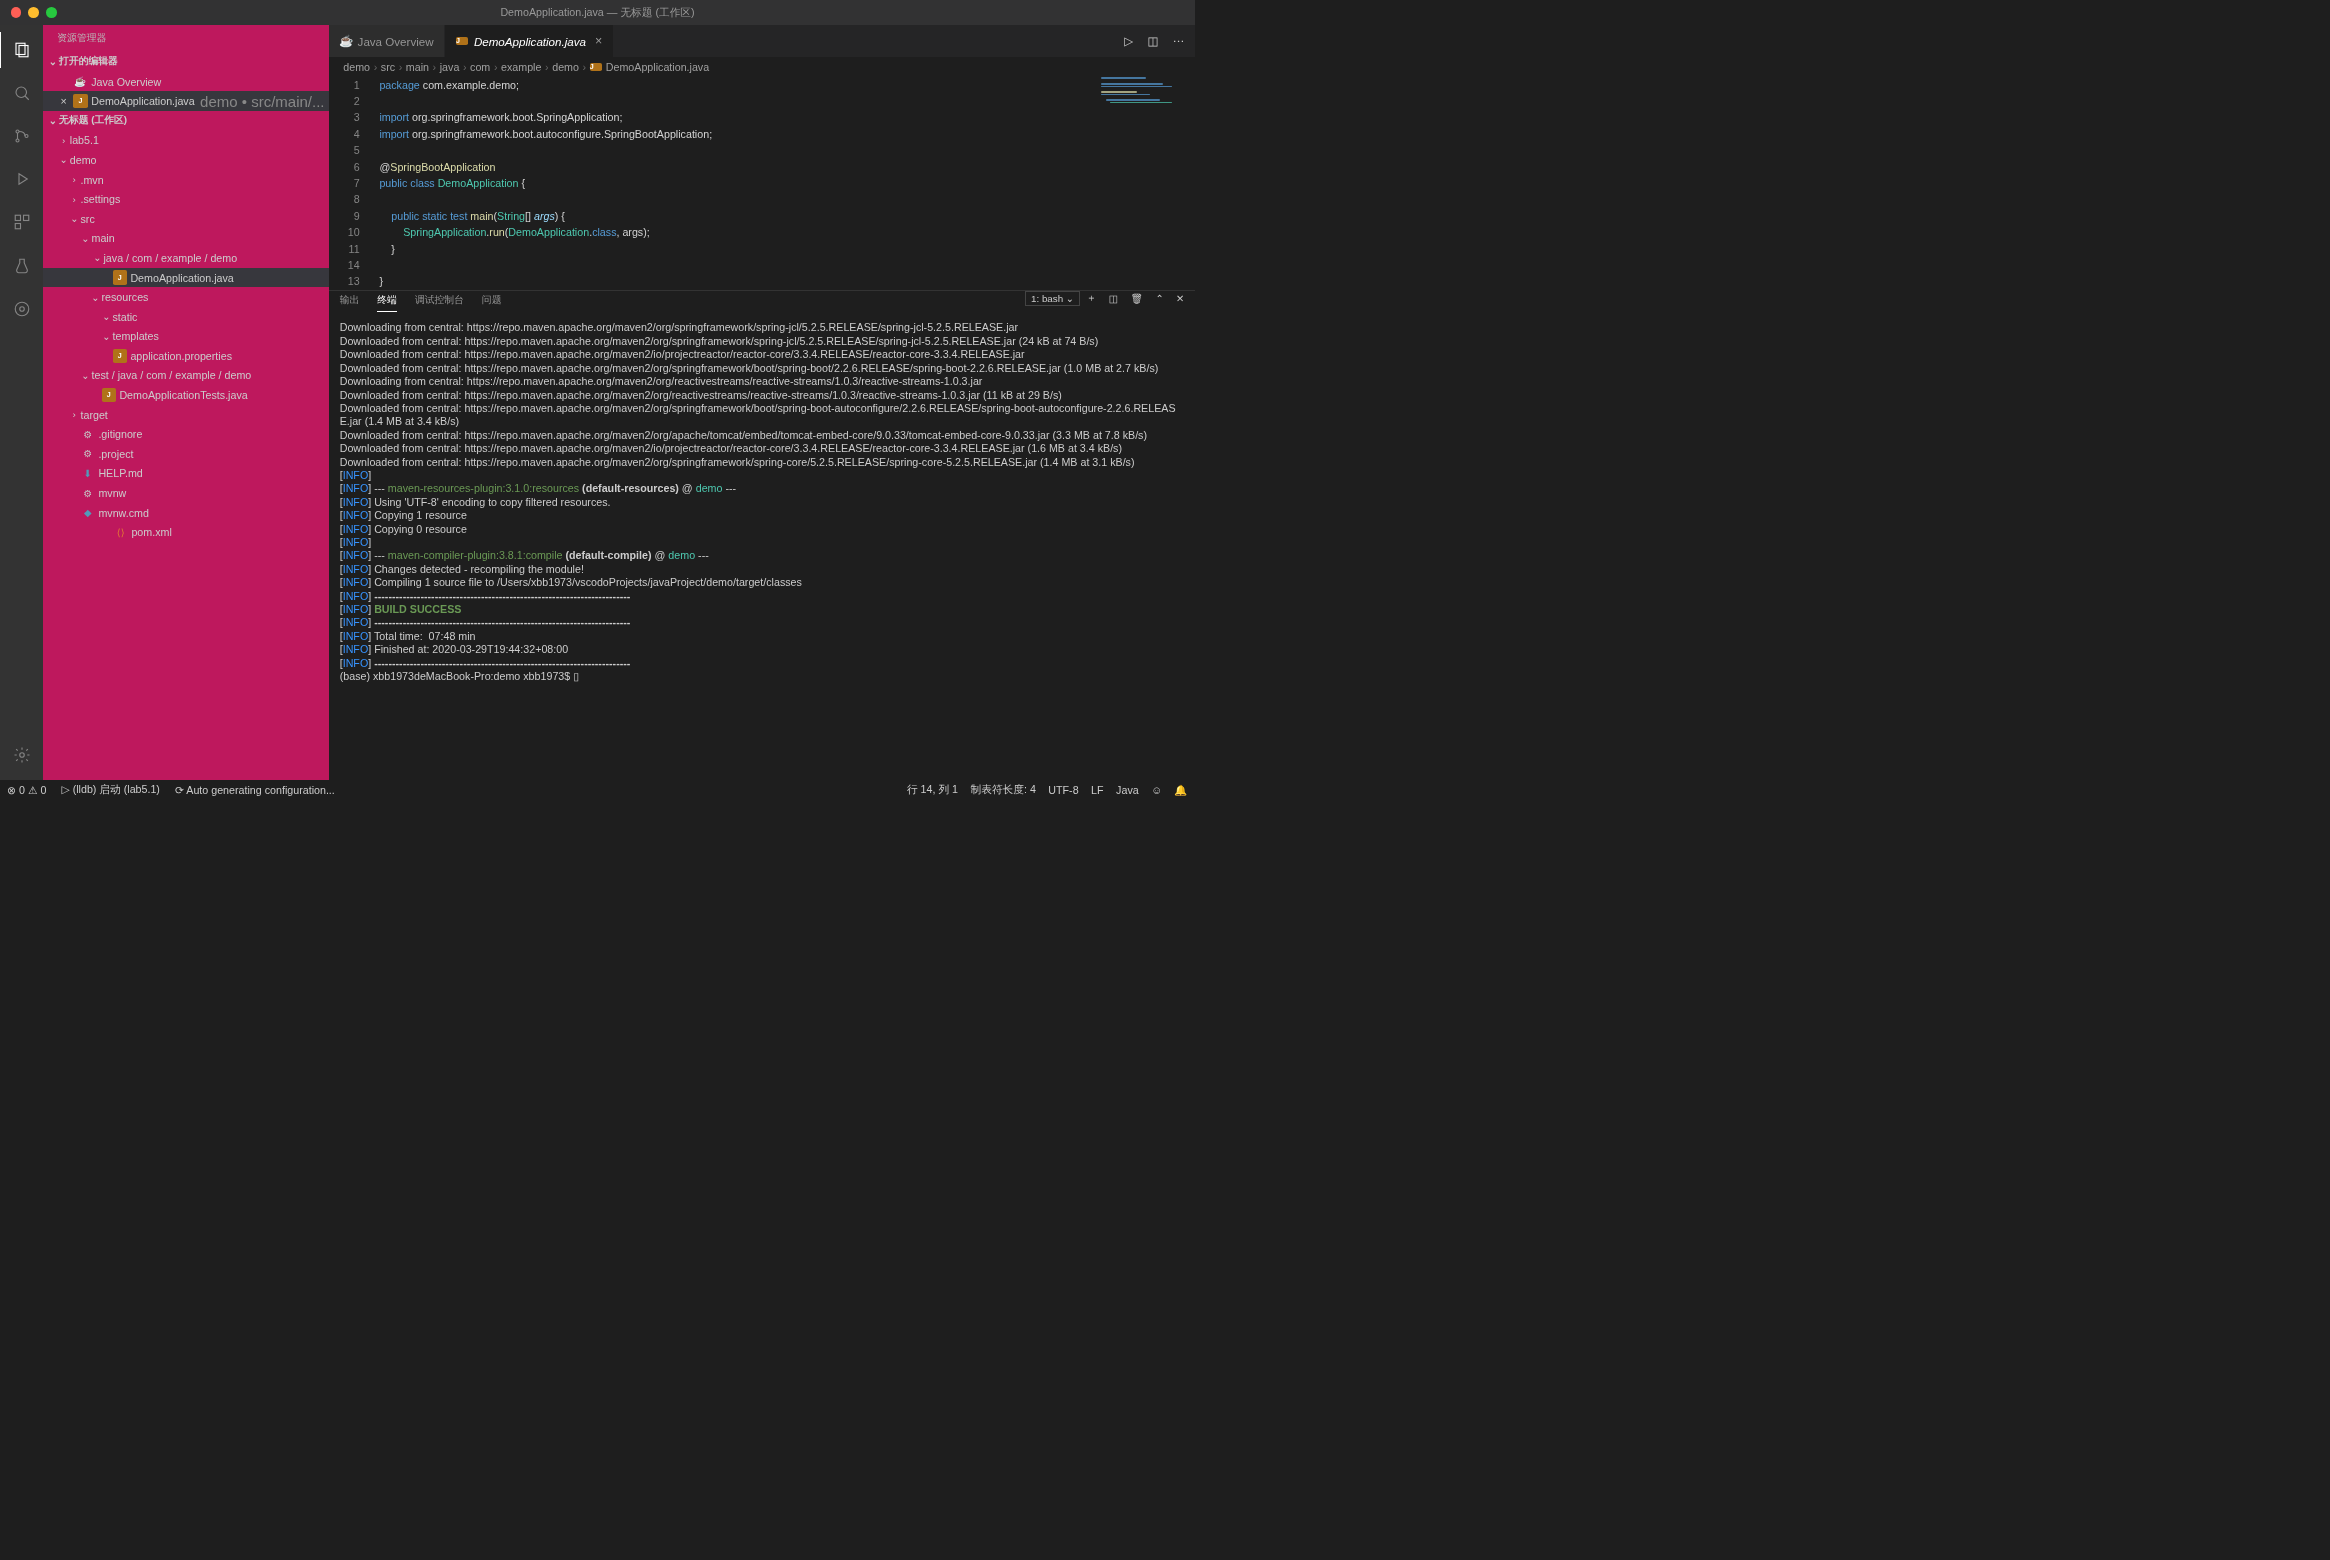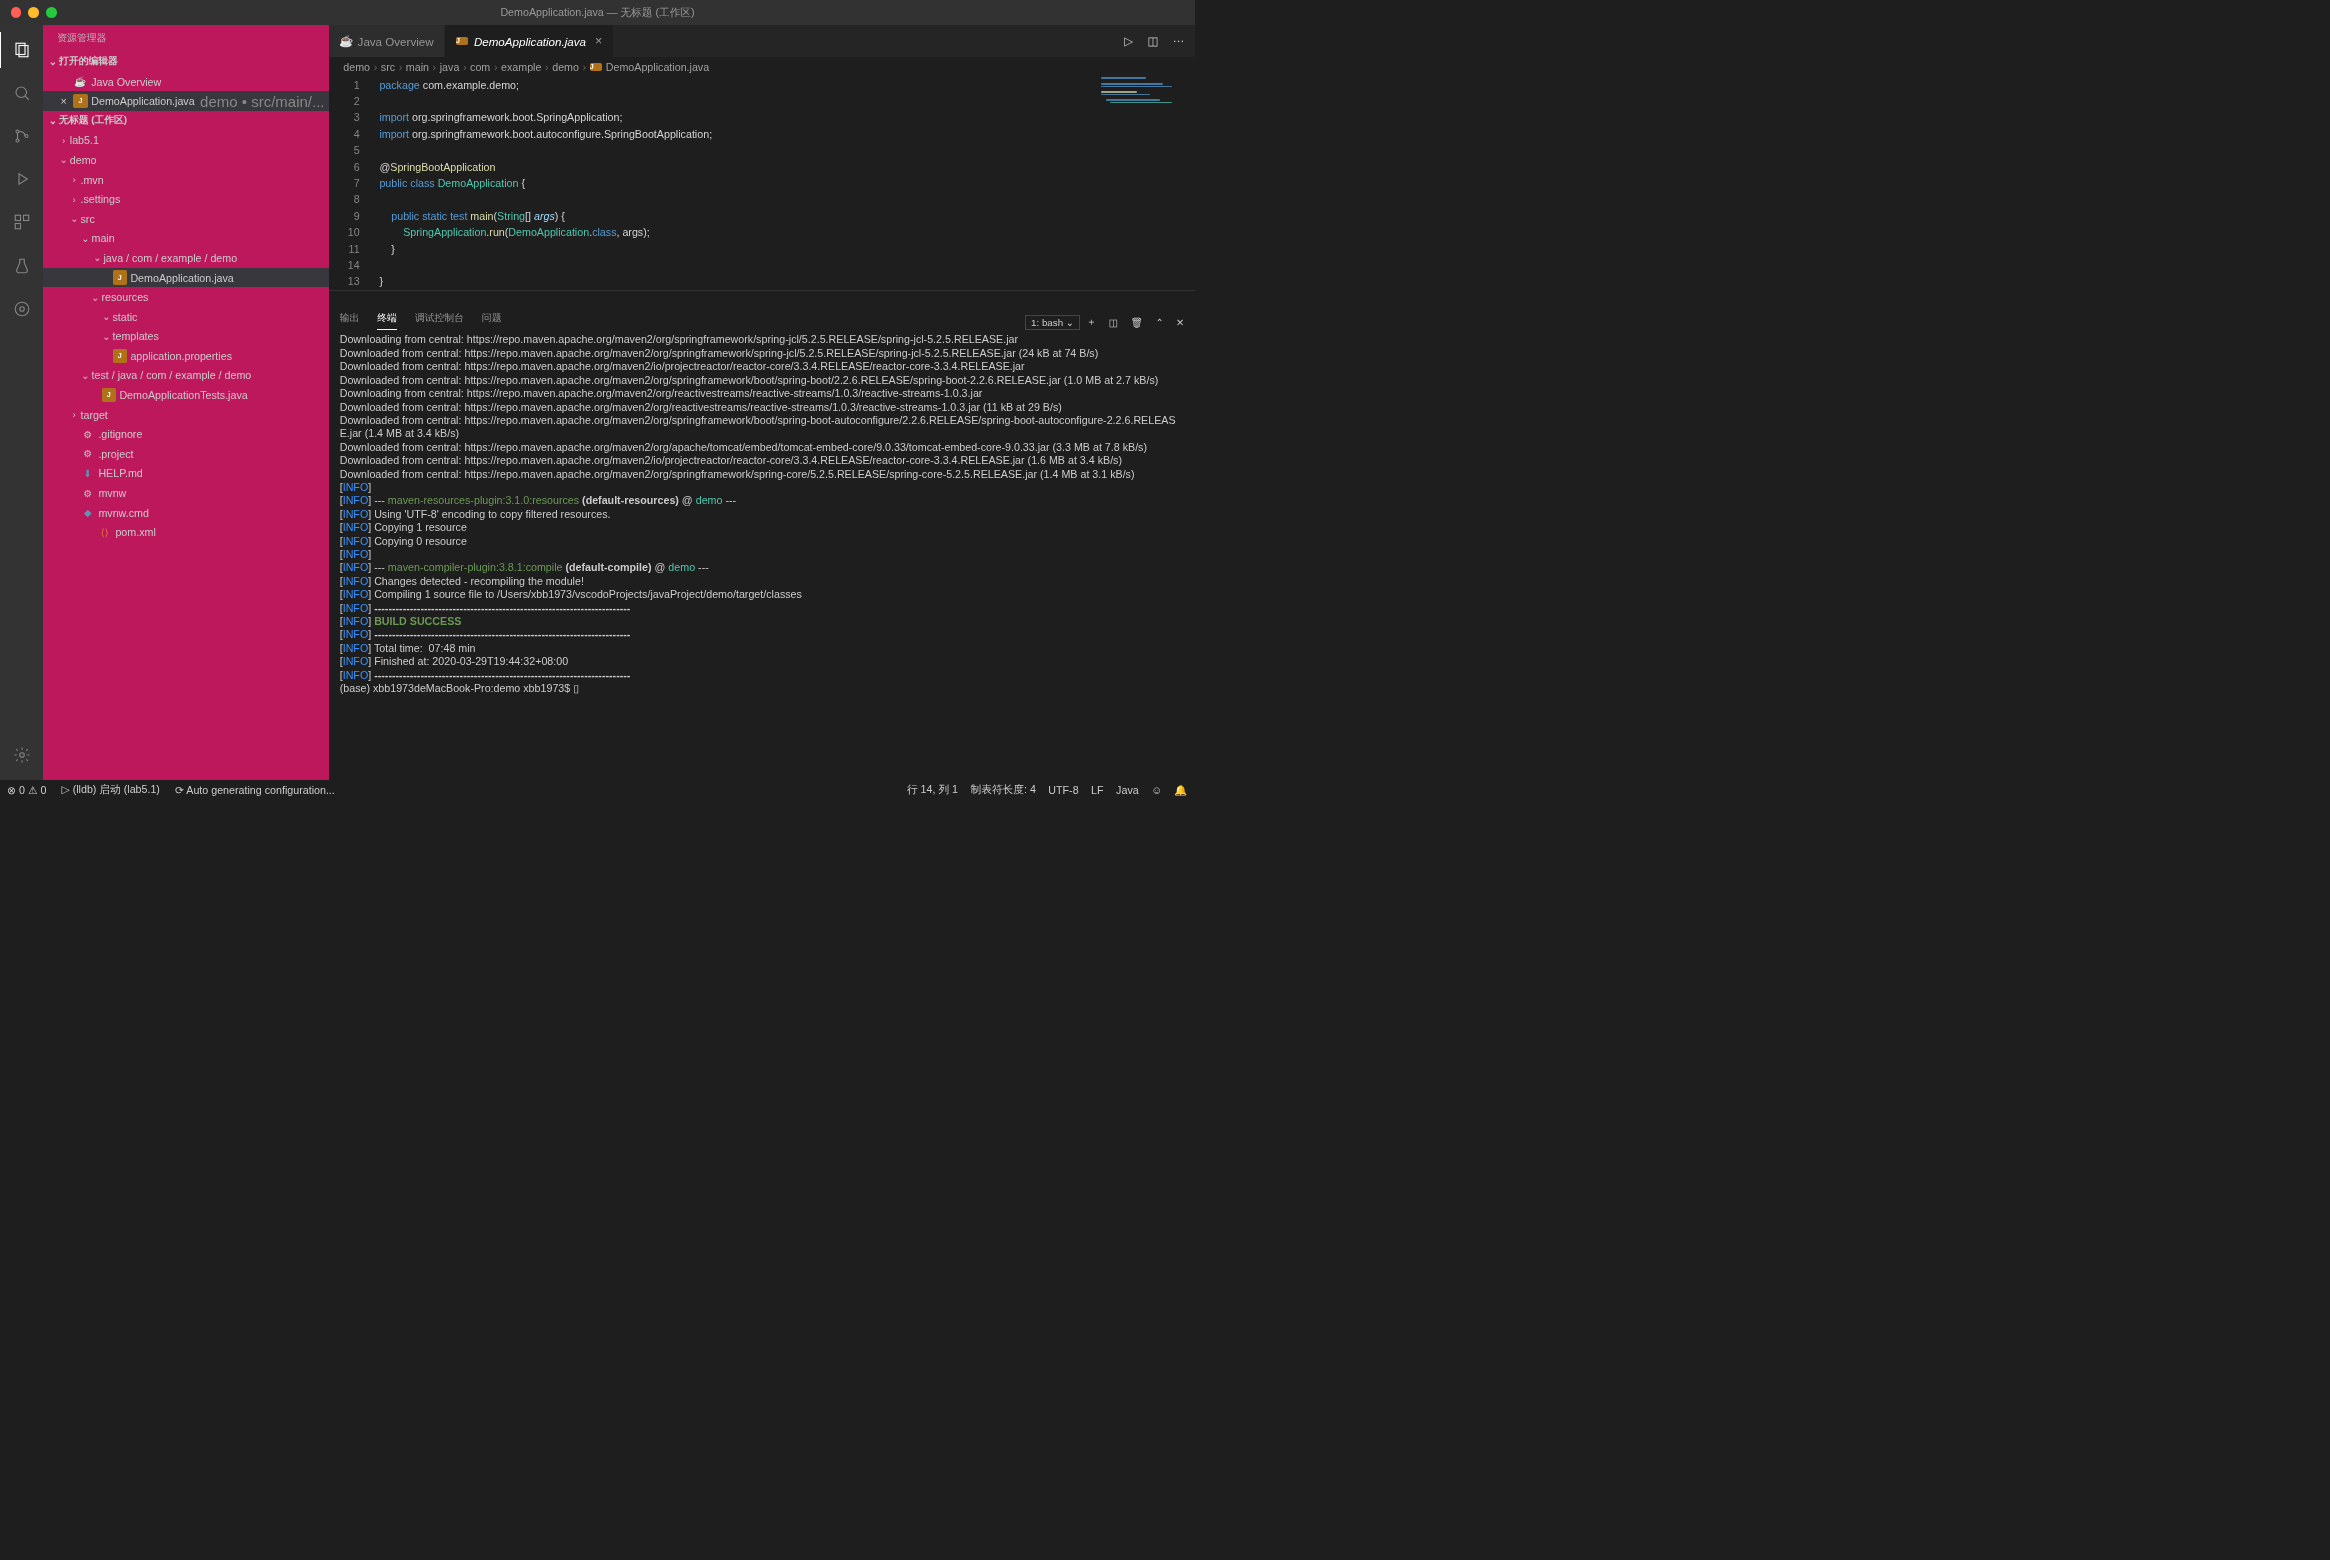--- a/index.html
+++ b/index.html
@@ -51,21 +51,21 @@
 .breadcrumb .sep { color:#666; }
 .breadcrumb .ic { width:12.5px; }
 .editor-split { flex:1; display:flex; flex-direction:column; position:relative;}
 .code-area { flex:0 0 205px; display:flex; font-family:Menlo,Monaco,Consolas,monospace; font-size:10.7px; line-height:16.4px; position:relative;}
 .gutter { width:45px; text-align:right; padding-right:14.3px; color:#858585; background:#1e1e1e; }
 .code { flex:1; padding-left:5.4px; white-space:pre; overflow:hidden; color:#d4d4d4;}
 .tok.k{color:#569cd6}.tok.t{color:#4ec9b0}.tok.f{color:#dcdcaa}.tok.a{color:#9cdcfe}.tok.p{color:#d4d4d4}.tok.ann{color:#dcdcaa}
 .minimap { position:absolute; right:0; top:0; width:98px; height:54px; background:#1e1e1e; opacity:.7; }
 .mm-line{height:1.8px;margin:0.9px 3.6px;border-radius:0.9px}
 .panel { flex:1; display:flex; flex-direction:column; border-top:0.9px solid #333; background:#1e1e1e; min-height:0;}
-.panel-tabs { height:27px; display:flex; align-items:flex-end; padding:0 10.7px; gap:16px; font-size:9.8px; color:#969696;margin-top:12px; }
+.panel-tabs { height:27px; display:flex; align-items:flex-start; padding:0 10.7px; gap:16px; font-size:9.8px; color:#969696; }
 .panel-tabs .pt { cursor:pointer; padding:3.6px 0; }
 .panel-tabs .pt.active { color:#fff; border-bottom:0.9px solid #fff; }
 .panel-tabs .right { margin-left:auto; display:flex; align-items:center; gap:12.5px; color:#ccc; }
 .terminal { flex:1; padding:3.6px 10.7px; font-family:Menlo,Monaco,Consolas,monospace; font-size:10.7px; line-height:13.4px; color:#ccc; overflow:hidden; white-space:pre-wrap; word-break:break-all;}
 .terminal .i { color:#3794ff; }
 .terminal .g { color:#6a9955; }
 .terminal .cy { color:#4ec9b0; }
 .terminal .bold { font-weight:bold; }
 .status-bar { height:19.6px; background:#007acc; color:#fff; display:flex; align-items:center; font-size:10.7px; padding:0 7.1px; gap:10.7px; }
 .status-bar .sb-item { display:flex; align-items:center; gap:3.6px; cursor:pointer; }
@@ -247,21 +247,21 @@
         <div class="node" style="padding-left: 25px;">
           <span style="width:12.5px;display:inline-block"></span>
           <span class="ic prop"></span>
           <span class="lbl">mvnw</span>
         </div>
         <div class="node" style="padding-left: 25px;">
           <span style="width:12.5px;display:inline-block"></span>
           <span class="ic ms"></span>
           <span class="lbl">mvnw.cmd</span>
         </div>
-        <div class="node" style="padding-left: 42px;">
+        <div class="node" style="padding-left: 42px; margin-left: 16px;">
           <span style="width:12.5px;display:inline-block"></span>
           <span class="ic xml"></span>
           <span class="lbl">pom.xml</span>
         </div>
       </div>
   </div>
 
   <div class="editor-area">
     <div class="tabs">
       <div id="tabs-ct" style="display:flex">

